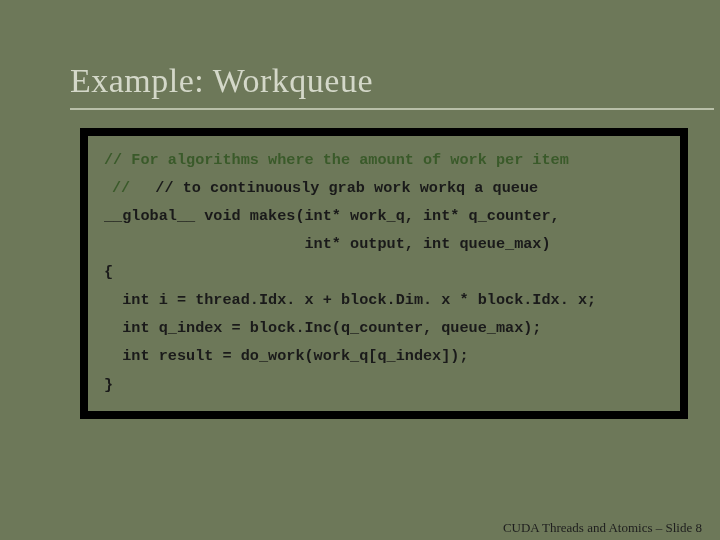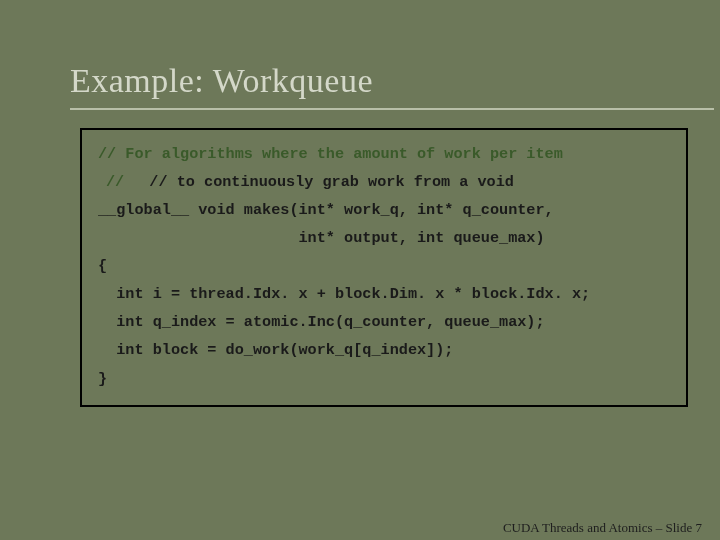--- a/index.html
+++ b/index.html
@@ -26,21 +26,21 @@
   .title-rule {
     border: none;
     border-top: 2px solid #b8bfa8;
     margin-bottom: 18px;
     width: 644px;
   }
   .codebox {
     width: 608px;
     margin-left: 18px;
     background: #6d7859;
-    border: 2px solid #000000;
+    border: 8px solid #000000;
     padding: 6px 8px 8px 8px;
   }
   .codeline {
     font-family: 'Courier New', Courier, monospace;
     font-size: 15.2px;
     font-weight: bold;
     color: #1a1a1a;
     white-space: pre;
     line-height: 1.32;
   }
@@ -55,23 +55,23 @@
   }
 </style>
 </head>
 <body>
 
 <div class="slide">
   <h1 class="title">Example: Workqueue</h1>
   <hr class="title-rule">
   <div class="codebox">
     <div class="codeline comment">// For algorithms where the amount of work per item</div>
-    <div class="codeline"><span class="comment">// </span><span>// to continuously grab work from a void</span></div>
+    <div class="codeline"><span class="comment">// </span><span>// to continuously grab work workq a queue</span></div>
     <div class="codeline">__global__ void makes(int* work_q, int* q_counter,</div>
     <div class="codeline">                      int* output, int queue_max)</div>
     <div class="codeline">{</div>
     <div class="codeline">  int i = thread.Idx. x + block.Dim. x * block.Idx. x;</div>
-    <div class="codeline">  int q_index = atomic.Inc(q_counter, queue_max);</div>
-    <div class="codeline">  int block = do_work(work_q[q_index]);</div>
+    <div class="codeline">  int q_index = block.Inc(q_counter, queue_max);</div>
+    <div class="codeline">  int result = do_work(work_q[q_index]);</div>
     <div class="codeline">}</div>
   </div>
-  <div class="footer">CUDA Threads and Atomics – Slide  7</div>
+  <div class="footer">CUDA Threads and Atomics – Slide  8</div>
 </div>
 
 </body></html>

